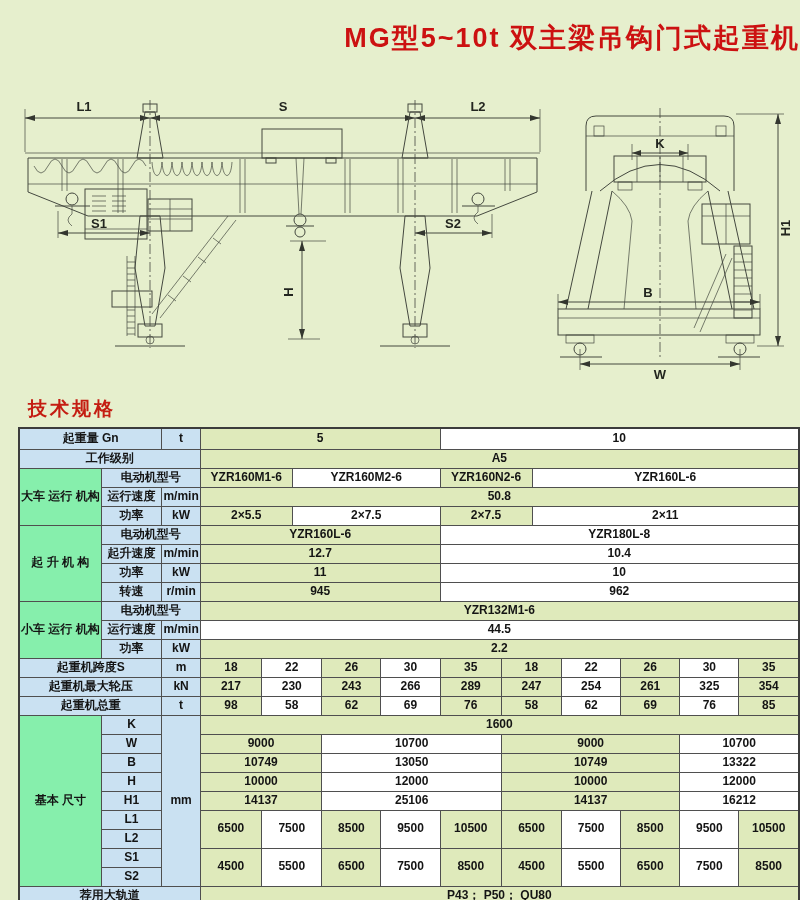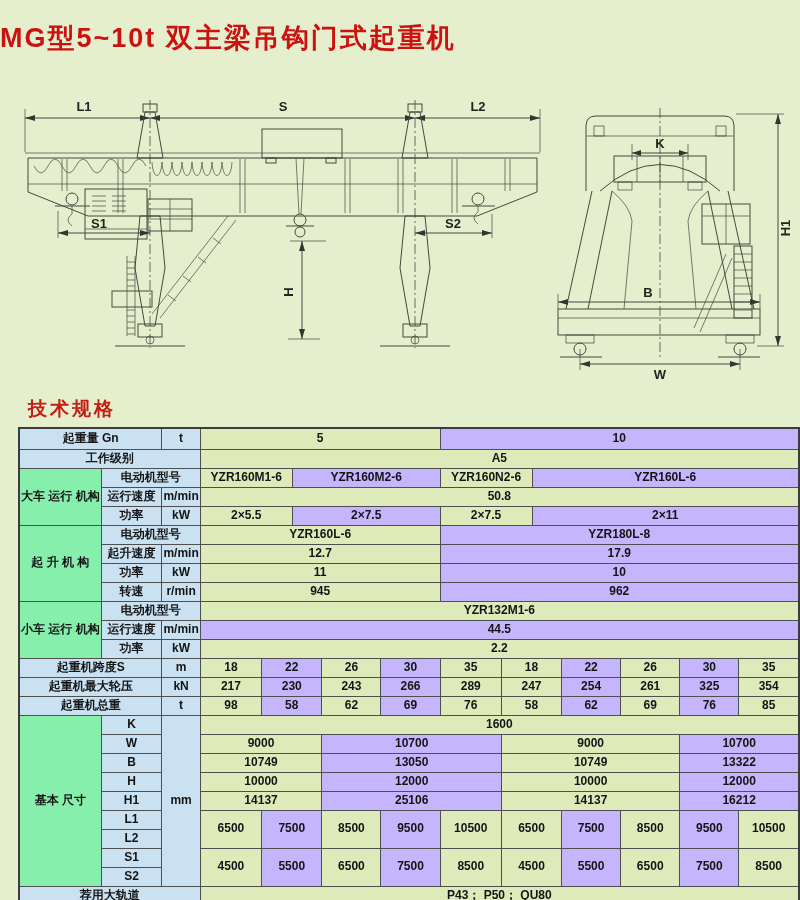--- a/index.html
+++ b/index.html
@@ -6,21 +6,21 @@
   body{
     width:800px;height:900px;
     background:#e6efcd;
     font-family:"Liberation Sans","DejaVu Sans",sans-serif;
     color:#141414;
     overflow:hidden;
   }
   .page{position:relative;width:800px;height:900px;}
   h1.title{
     margin:20px 0 0 0;
-    text-align:left;
+    text-align:right;
     font-size:27px;
     font-weight:bold;
     letter-spacing:2px;
     color:#cc1111;
   }
   .drawing{
     position:relative;
     width:800px;height:292px;
     margin-top:40px;
   }
@@ -51,21 +51,21 @@
     overflow:hidden;
   }
   td.lbl{background:#cae1f2;margin-top:32px;}
   td.grp{
     background:#86efac;
     white-space:pre-line;
     line-height:1.2;
     font-weight:700;
   }
   td.g{background:#dfeabb;}
-  td.b{background:#c4b5fd;}
+  td.b{background:#ffffff;}
   
   .ln{stroke:#44483f;stroke-width:1;fill:none;}
   .thin{stroke:#44483f;stroke-width:0.7;fill:none;}
   .cl{stroke:#44483f;stroke-width:0.8;fill:none;stroke-dasharray:10 3 2 3;}
   .ar{fill:#33362f;stroke:none;}
   text.dim{
     font-family:"Liberation Sans","DejaVu Sans",sans-serif;
     font-size:13px;font-weight:bold;fill:#22251f;
   }
 </style>
@@ -323,21 +323,21 @@
 机
 构</td>
           <td colspan="2" class="lbl">电动机型号</td>
           <td colspan="8" class="g">YZR160L-6</td>
           <td colspan="12" class="b">YZR180L-8</td>
         </tr>
         <tr>
           <td class="lbl">起升速度</td>
           <td class="lbl">m/min</td>
           <td colspan="8" class="g">12.7</td>
-          <td colspan="12" class="b">17.9</td>
+          <td colspan="12" class="b">10.4</td>
         </tr>
         <tr>
           <td class="lbl">功率</td>
           <td class="lbl">kW</td>
           <td colspan="8" class="g">11</td>
           <td colspan="12" class="b">10</td>
         </tr>
         <tr>
           <td class="lbl">转速</td>
           <td class="lbl">r/min</td>

